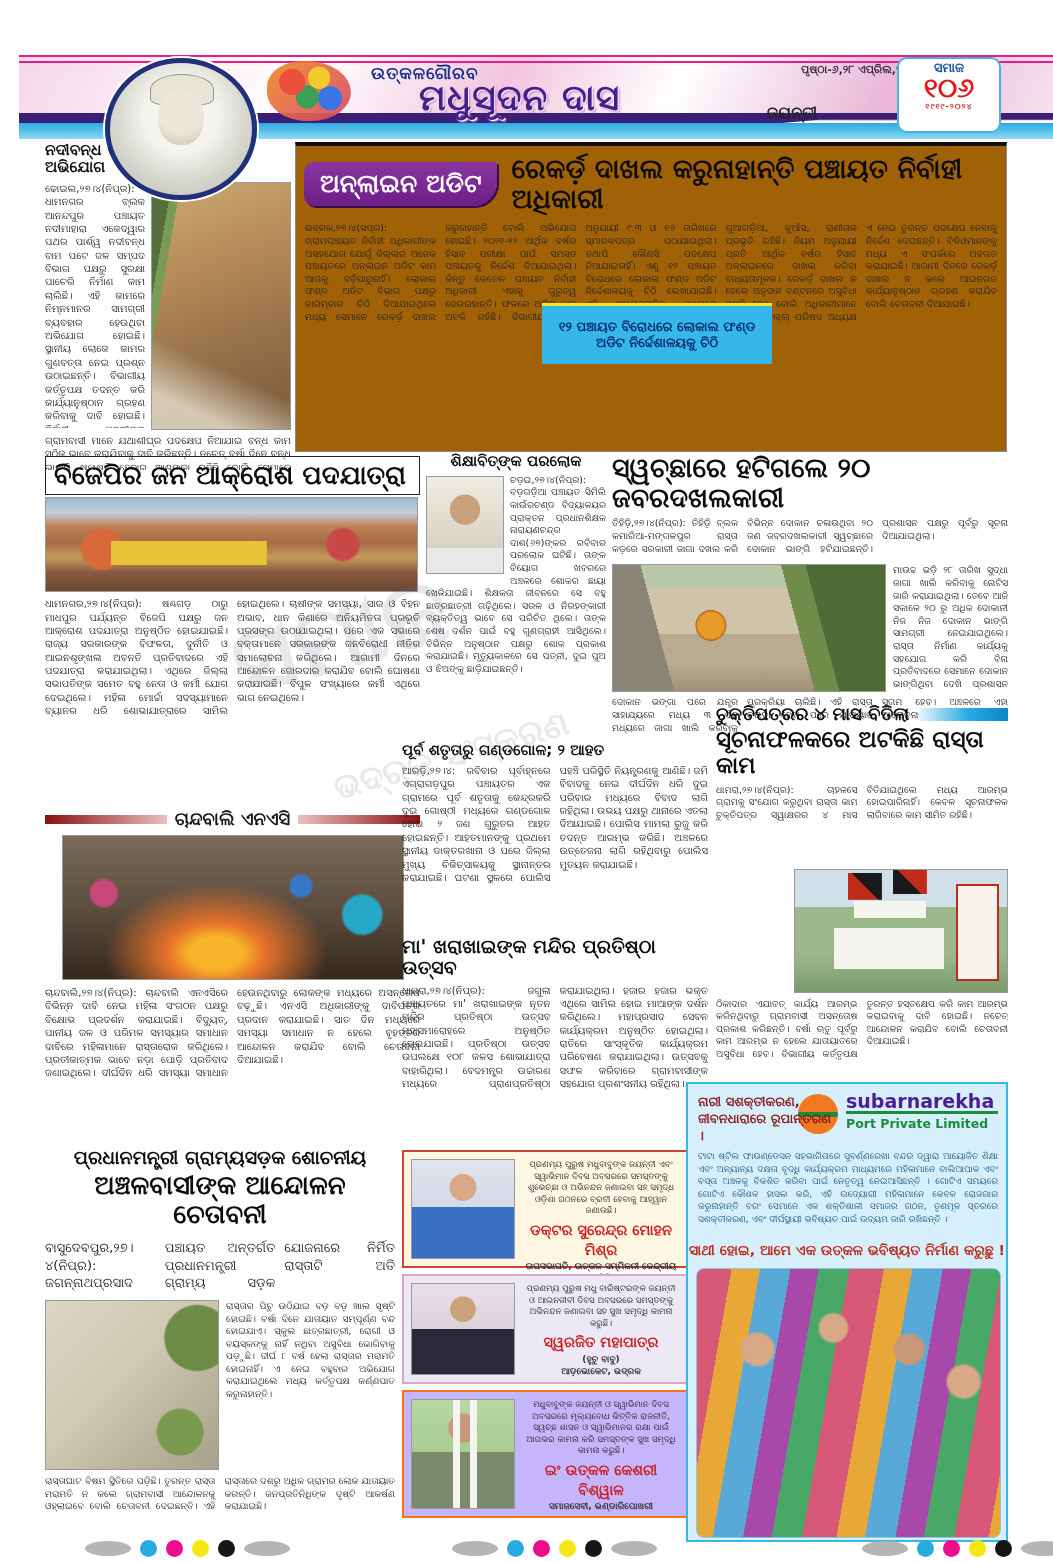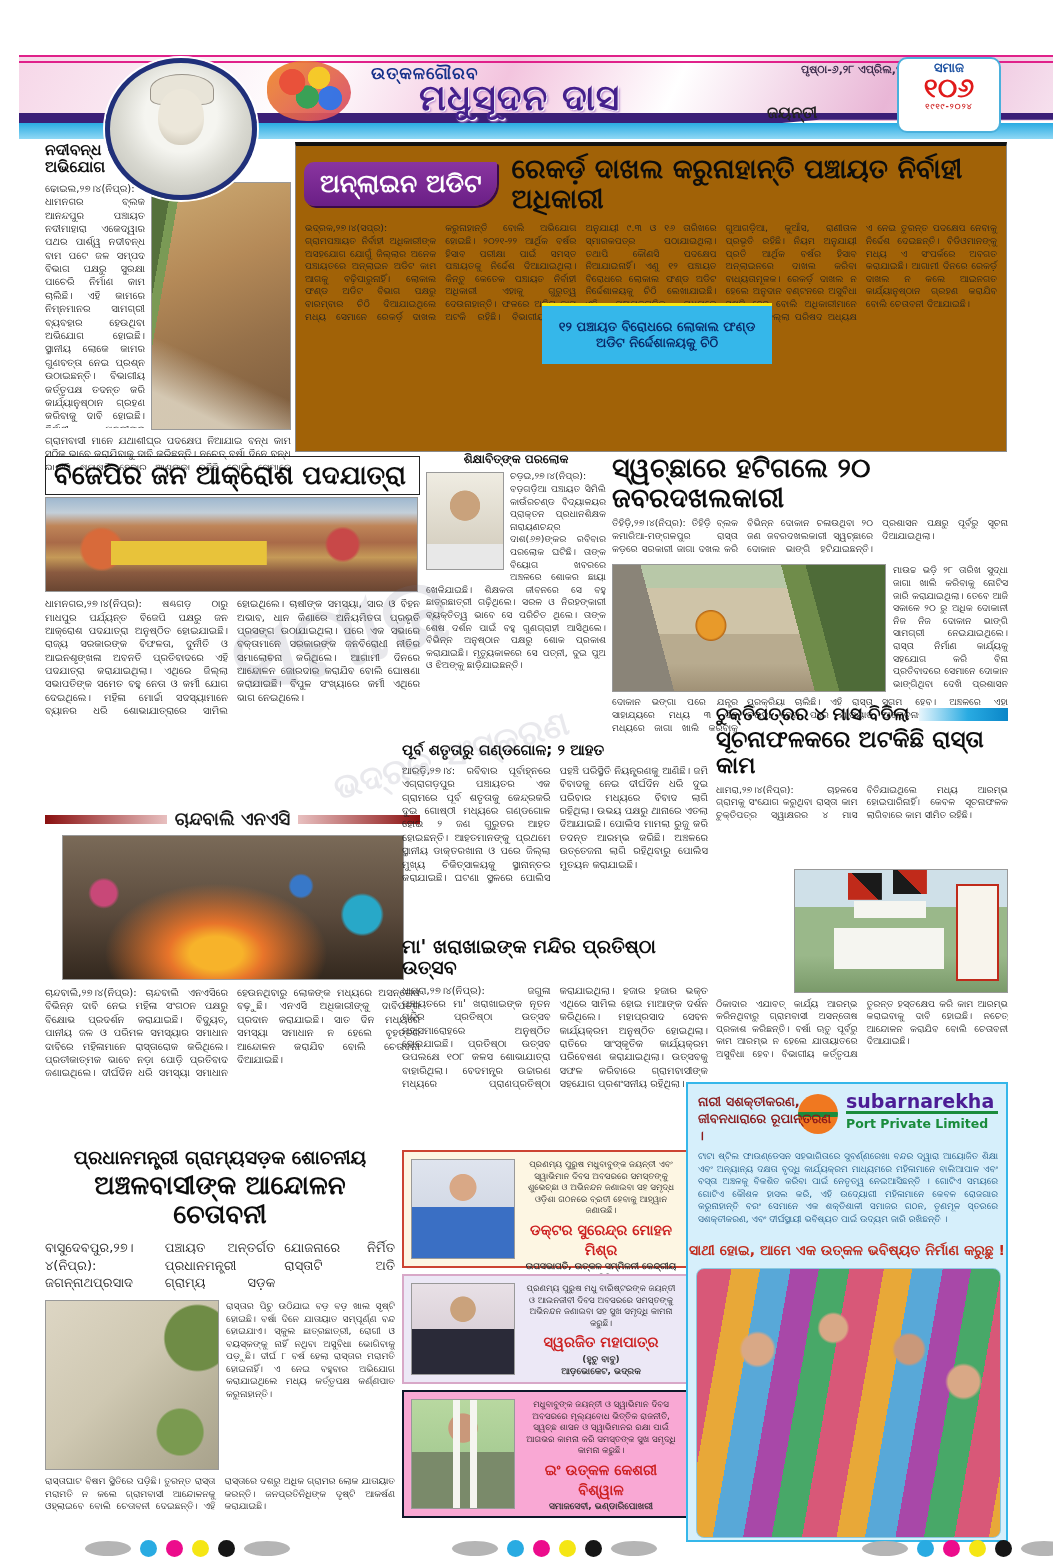--- a/index.html
+++ b/index.html
@@ -125,21 +125,21 @@
       linear-gradient(#88c8e8,#68a8d8);}
   
   .greet{position:absolute;left:402px;width:286px;display:flex;gap:8px;padding:7px;box-sizing:border-box;}
   .greet .gp{width:102px;flex:0 0 102px;border:1px solid #999;}
   .greet .gt{flex:1;font-size:8.6px;line-height:1.35;text-align:center;color:#222;}
   .greet .gname{font-size:14.5px;font-weight:bold;color:#cc1f1f;margin-top:4px;}
   .greet .galias{font-size:9px;font-weight:bold;color:#333;}
   .greet .gtitle{font-size:9px;font-weight:bold;color:#333;}
   .g1{top:1150px;height:118px;background:#fdf6e3;border:2px solid #cc4433;}
   .g2{top:1274px;height:110px;background:#ece8f6;border:2px solid #d8a8c8;}
-  .g3{top:1390px;height:128px;background:#f9a8d4;border:2px solid #0f172a;}
+  .g3{top:1390px;height:128px;background:#c4b5fd;border:2px solid #f97316;}
   .ph-man-blue{background:
       radial-gradient(circle at 50% 28%,#d9a886 0 15%,transparent 16%),
       linear-gradient(0deg,#3a6fc4 0 52%,transparent 52%),
       linear-gradient(#dfe4ee,#c8cfdd);}
   .ph-man-dark{background:
       radial-gradient(circle at 50% 28%,#caa27c 0 15%,transparent 16%),
       linear-gradient(0deg,#2a2a38 0 50%,transparent 50%),
       linear-gradient(#e8e0e6,#cfc4cc);}
   .ph-man-scarf{background:
       linear-gradient(90deg,transparent 0 40%,#f5f5f0 40% 47%,transparent 47% 57%,#f5f5f0 57% 64%,transparent 64%) ,
@@ -213,21 +213,21 @@
     <div class="sec-head">
       <div class="sec-bar"></div>
       <div class="sec-title">ଚାନ୍ଦବାଲି ଏନଏସି</div>
       <div class="sec-bar rev"></div>
     </div>
     <div class="photo ph-protest" style="width:340px;height:143px;margin:5px auto 0;"></div>
     <div class="body-txt cols2" style="margin-top:6px;height:148px;overflow:hidden;">ଚାନ୍ଦବାଲି,୨୭।୪(ନିପ୍ର): ଚାନ୍ଦବାଲି ଏନଏସିରେ ବିଭିନ୍ନ ଦାବି ନେଇ ମହିଳା ସଂଗଠନ ପକ୍ଷରୁ ବିକ୍ଷୋଭ ପ୍ରଦର୍ଶନ କରାଯାଇଛି। ବିଦ୍ୟୁତ୍, ପାନୀୟ ଜଳ ଓ ପରିମଳ ସମସ୍ୟାର ସମାଧାନ ଦାବିରେ ମହିଳାମାନେ ରାସ୍ତାରୋକ କରିଥିଲେ। ପ୍ରତୀକାତ୍ମକ ଭାବେ ନଡ଼ା ପୋଡ଼ି ପ୍ରତିବାଦ ଜଣାଇଥିଲେ। ଦୀର୍ଘଦିନ ଧରି ସମସ୍ୟା ସମାଧାନ ହେଉନଥିବାରୁ ଲୋକଙ୍କ ମଧ୍ୟରେ ଅସନ୍ତୋଷ ବଢ଼ୁଛି। ଏନଏସି ଅଧିକାରୀଙ୍କୁ ଦାବିପତ୍ର ପ୍ରଦାନ କରାଯାଇଛି। ସାତ ଦିନ ମଧ୍ୟରେ ସମସ୍ୟା ସମାଧାନ ନ ହେଲେ ବୃହତ୍ତର ଆନ୍ଦୋଳନ କରାଯିବ ବୋଲି ଚେତାବନୀ ଦିଆଯାଇଛି।</div>
   </section>
 
   <section class="art" style="left:426px;top:453px;width:180px;height:248px;">
-    <div class="hl" style="font-size:12px;text-align:center;">ଶିକ୍ଷାବିତ୍‌ଙ୍କ ପରଲୋକ</div>
+    <div class="hl" style="font-size:15px;text-align:center;">ଶିକ୍ଷାବିତ୍‌ଙ୍କ ପରଲୋକ</div>
     <div class="body-txt" style="margin-top:4px;height:222px;overflow:hidden;font-size:9.4px;">
       <div class="photo ph-oldman"></div>
       <span>ଚଡ଼ଇ,୨୭।୪(ନିପ୍ର): ବଡ଼ଗଡ଼ିଆ ପଞ୍ଚାୟତ ସିମିଲି କାଉଁରଚଣ୍ଡ ବିଦ୍ୟାଳୟର ପ୍ରାକ୍ତନ ପ୍ରଧାନଶିକ୍ଷକ ନାରାୟଣଚନ୍ଦ୍ର ଦାଶ(୬୭)ଙ୍କର ରବିବାର ପରଲୋକ ଘଟିଛି। ତାଙ୍କ ବିୟୋଗ ଖବରରେ ଅଞ୍ଚଳରେ ଶୋକର ଛାୟା ଖେଳିଯାଇଛି। ଶିକ୍ଷକତା ଜୀବନରେ ସେ ବହୁ ଛାତ୍ରଛାତ୍ରୀ ଗଢ଼ିଥିଲେ। ସରଳ ଓ ନିରହଙ୍କାରୀ ବ୍ୟକ୍ତିତ୍ୱ ଭାବେ ସେ ପରିଚିତ ଥିଲେ। ତାଙ୍କ ଶେଷ ଦର୍ଶନ ପାଇଁ ବହୁ ଗୁଣଗ୍ରାହୀ ଆସିଥିଲେ। ବିଭିନ୍ନ ଅନୁଷ୍ଠାନ ପକ୍ଷରୁ ଶୋକ ପ୍ରକାଶ କରାଯାଇଛି। ମୃତ୍ୟୁକାଳରେ ସେ ପତ୍ନୀ, ଦୁଇ ପୁଅ ଓ ଝିଅଙ୍କୁ ଛାଡ଼ିଯାଇଛନ୍ତି।</span>
     </div>
   </section>
 
   <section class="art" style="left:612px;top:453px;width:396px;height:250px;">
     <div class="hl" style="font-size:27px;">ସ୍ୱଚ୍ଛାରେ ହଟିଗଲେ ୨୦ ଜବରଦଖଲକାରୀ</div>
     <div class="body-txt cols3" style="margin-top:4px;height:44px;overflow:hidden;font-size:9.4px;">ତିହିଡ଼ି,୨୭।୪(ନିପ୍ର): ତିହିଡ଼ି ବ୍ଲକ କମାରିଆ-ମଙ୍ଗଳପୁର ରାସ୍ତା କଡ଼ରେ ସରକାରୀ ଜାଗା ଦଖଲ କରି ବିଭିନ୍ନ ଦୋକାନ ଚଳାଉଥିବା ୨୦ ଜଣ ଜବରଦଖଲକାରୀ ସ୍ୱଚ୍ଛାରେ ଦୋକାନ ଭାଙ୍ଗି ହଟିଯାଇଛନ୍ତି। ପ୍ରଶାସନ ପକ୍ଷରୁ ପୂର୍ବରୁ ସୂଚନା ଦିଆଯାଇଥିଲା।</div>
     <div style="display:flex;gap:7px;margin-top:3px;">

